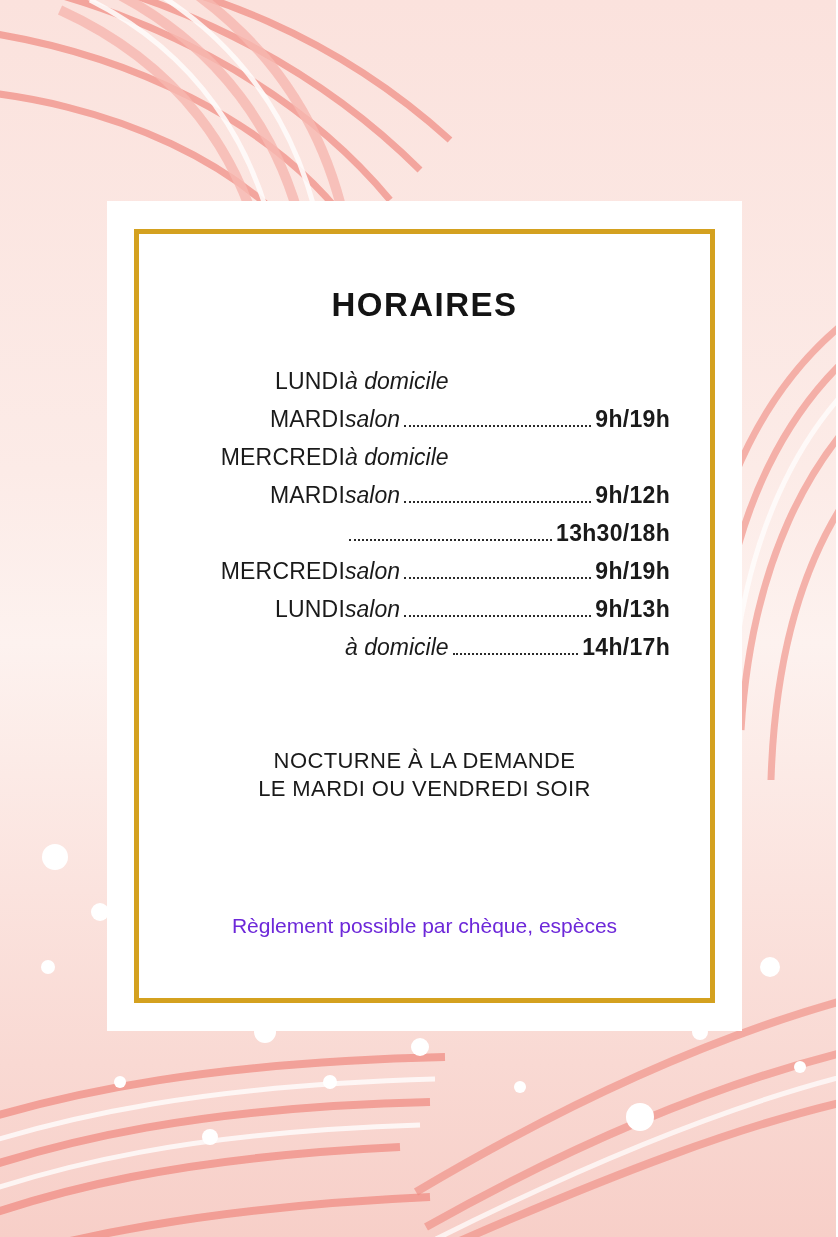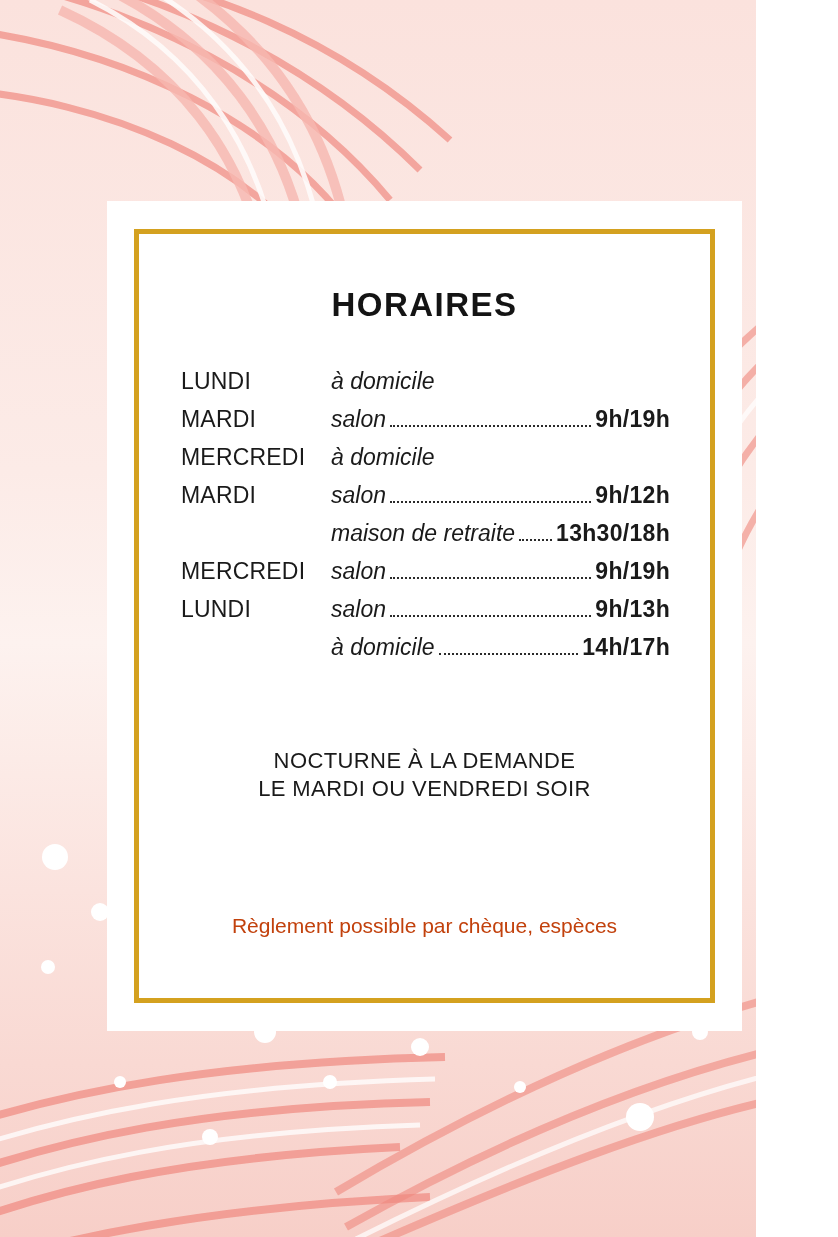--- a/index.html
+++ b/index.html
@@ -9,21 +9,21 @@
   body {
     width: 838px;
     height: 1237px;
     overflow: hidden;
     font-family: "Liberation Sans", sans-serif;
     background: #ffffff;
   }
 
   .poster {
     position: relative;
-    width: 756px;
+    width: 836px;
     height: 1237px;
     overflow: hidden;
     background: #fdeae6;
   }
 
   
   .bg-layer {
     position: absolute;
     inset: 0;
     overflow: hidden;
@@ -72,22 +72,23 @@
   .title {
     text-align: center;
     font-size: 33px;
     font-weight: bold;
     letter-spacing: 1.5px;
     color: #141414;
     margin: 14px 0 44px 0;
   }
 
   .schedule {
-    margin-left: 8px;
+    margin-left: 22px;
     margin-right: 6px;
+    text-align: right;
   }
   .row {
     display: flex;
     align-items: baseline;
     margin-bottom: 11px;
     font-size: 23px;
     color: #1a1a1a;
   }
   .day {
     width: 150px;
@@ -129,21 +130,21 @@
     color: #1a1a1a;
     letter-spacing: .4px;
   }
 
   .payment {
     position: absolute;
     left: 34px;
     right: 34px;
     bottom: 58px;
     text-align: center;
-    color: #c2410c;
+    color: #6d28d9;
     font-size: 21px;
     line-height: 1.4;
   }
 </style>
 </head>
 <body>
 
 <div class="poster">
 
   <div class="bg-layer">
@@ -263,21 +264,20 @@
             <div class="detail">
               <span class="place">salon</span>
               <span class="leader"></span>
               <span class="hours">9h/12h</span>
             </div>
           </div>
 
           <div class="row">
             <div class="day"></div>
             <div class="detail">
-              <span class="place">maison de retraite</span>
               <span class="leader"></span>
               <span class="hours">13h30/18h</span>
             </div>
           </div>
 
           <div class="row">
             <div class="day">MERCREDI</div>
             <div class="detail">
               <span class="place">salon</span>
               <span class="leader"></span>

